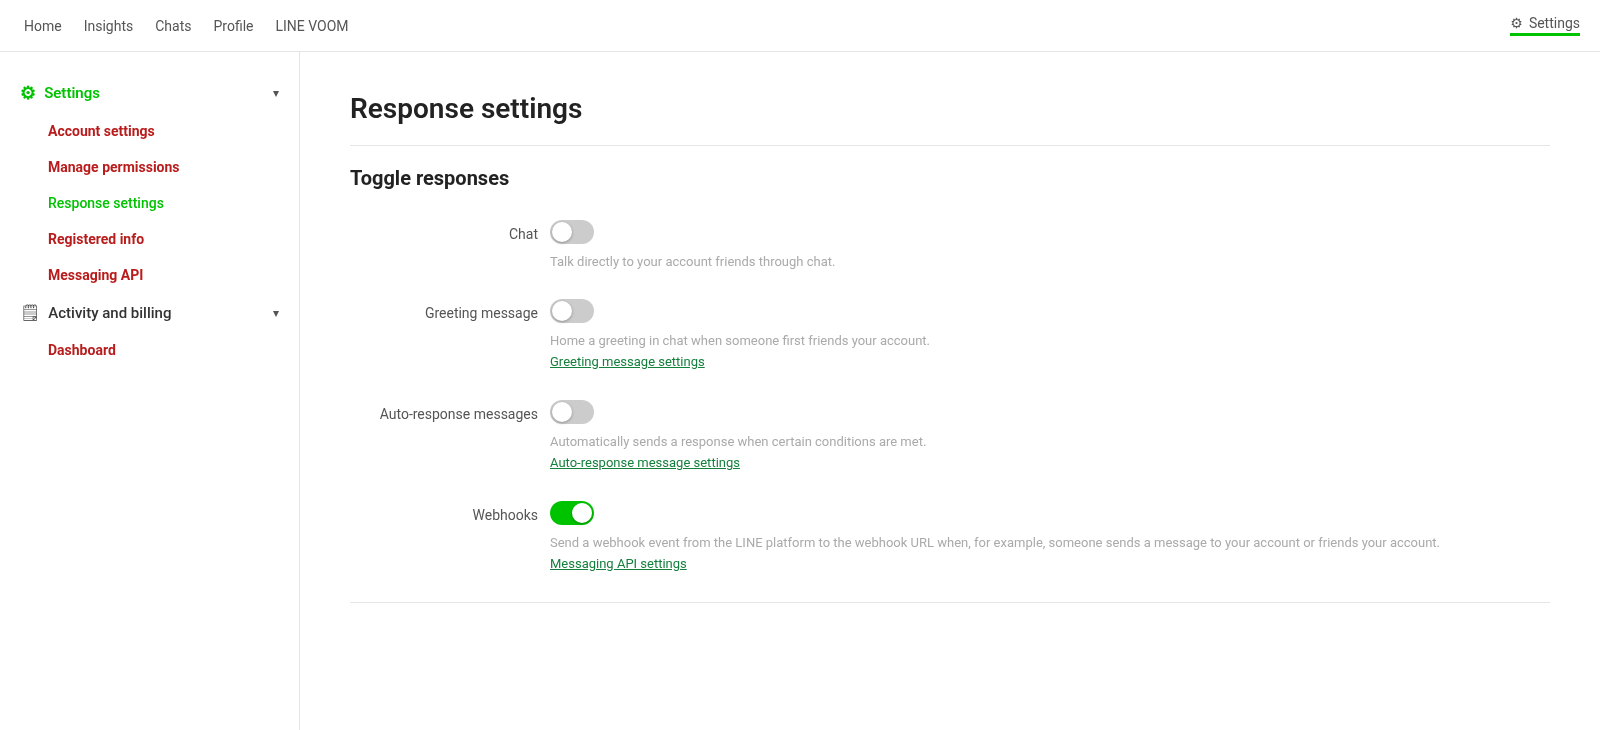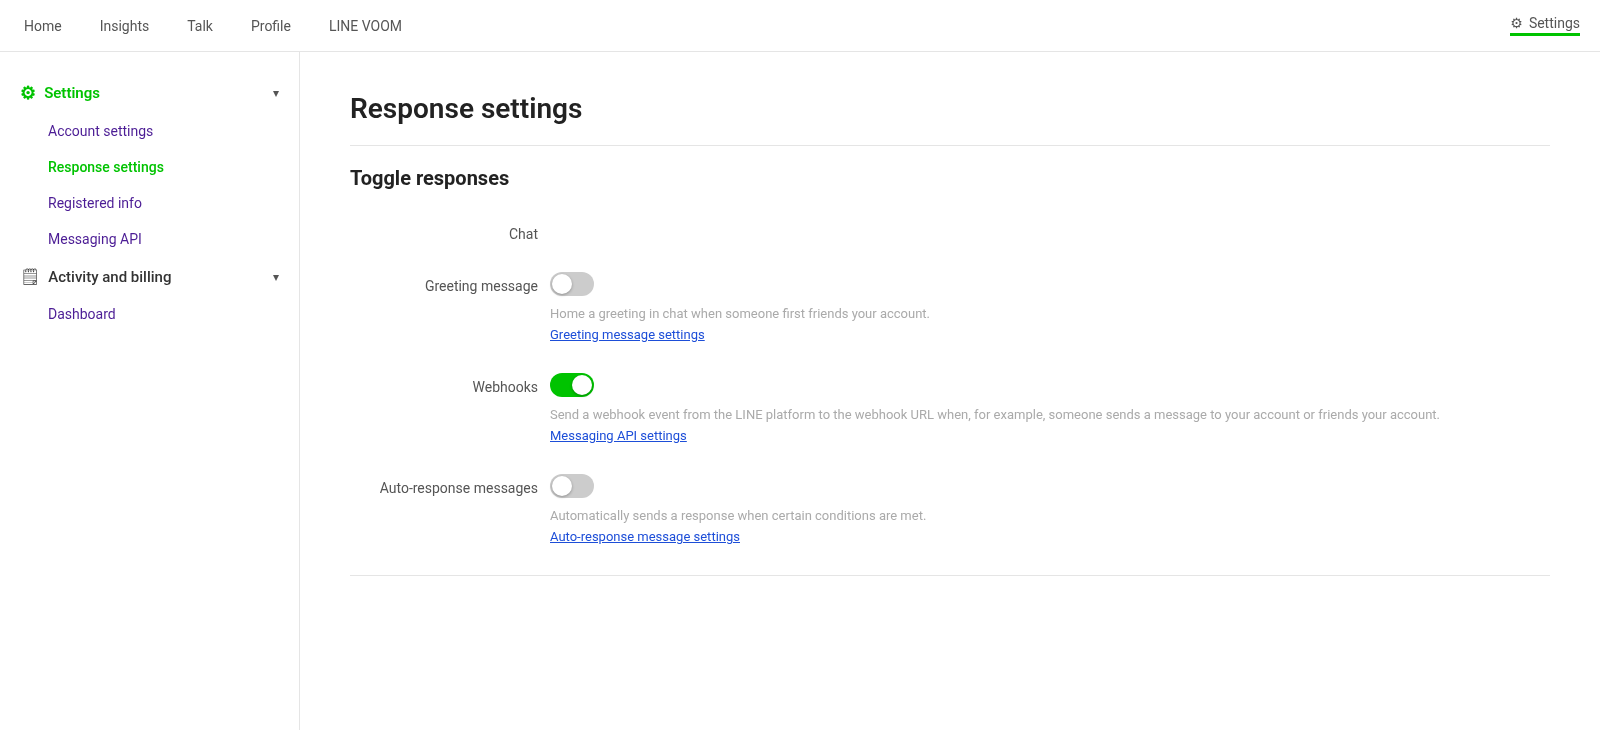--- a/index.html
+++ b/index.html
@@ -5,21 +5,21 @@
     * { margin: 0; padding: 0; box-sizing: border-box; }
     body { font-family: -apple-system, BlinkMacSystemFont, 'Segoe UI', Roboto, sans-serif; background: #fff; color: #333; height: 730px; overflow: hidden; }
 
     
     .top-nav {
       display: flex; align-items: center; height: 52px;
       border-bottom: 1px solid #e5e5e5;
       padding: 0 20px;
       background: #fff;
     }
-    .top-nav-links { display: flex; align-items: center; gap: 30px; flex: 1; }
+    .top-nav-links { display: flex; align-items: center; gap: 14px; flex: 1; }
     .nav-link {
       font-size: 14px; color: #555; cursor: pointer; text-decoration: none;
       padding: 0 4px;
     }
     .nav-settings {
       display: flex; align-items: center; gap: 6px;
       font-size: 14px; color: #555; cursor: pointer;
       border-bottom: 3px solid #00c300;
       padding-bottom: 2px;
     }
@@ -41,21 +41,21 @@
       cursor: pointer;
     }
     .sidebar-section-header .section-title {
       display: flex; align-items: center; gap: 8px;
       font-size: 15px; font-weight: 600; color: #00c300;
     }
     .sidebar-section-header .section-title .icon { font-size: 18px; }
     .sidebar-section-header .chevron { color: #555; font-size: 12px; }
     .sidebar-nav-item {
       padding: 10px 20px 10px 48px;
-      font-size: 14px; color: #4c1d95; cursor: pointer;
+      font-size: 14px; color: #b91c1c; cursor: pointer; font-weight: bold;
     }
     .sidebar-nav-item.active { color: #00c300; font-weight: 500; }
 
     .sidebar-section-2 .section-title-2 {
       display: flex; align-items: center; gap: 8px;
       font-size: 15px; font-weight: 500; color: #333;
     }
     .sidebar-section-2 {
       display: flex; align-items: center; justify-content: space-between;
       padding: 10px 20px; cursor: pointer;
@@ -78,21 +78,21 @@
       margin-bottom: 30px;
     }
     .toggle-label-col {
       width: 200px; min-width: 200px;
       text-align: right; padding-right: 12px;
       font-size: 14px; color: #555;
       padding-top: 6px;
     }
     .toggle-content-col { flex: 1; }
     .toggle-desc { font-size: 13px; color: #aaa; margin-top: 6px; }
-    .toggle-link { font-size: 13px; color: #1d4ed8; text-decoration: underline; cursor: pointer; margin-top: 6px; display: inline-block; }
+    .toggle-link { font-size: 13px; color: #15803d; text-decoration: underline; cursor: pointer; margin-top: 6px; display: inline-block; }
 
     
     .toggle-switch {
       position: relative; display: inline-block;
       width: 44px; height: 24px; cursor: pointer;
     }
     .toggle-track {
       position: absolute; top: 0; left: 0; right: 0; bottom: 0;
       border-radius: 12px; background: #ccc; transition: background 0.2s;
     }
@@ -105,21 +105,21 @@
     .toggle-switch.on .toggle-track { background: #00c300; }
     .toggle-switch.on .toggle-thumb { left: 22px; }
   </style>
 </head>
 <body>
 
 <nav class="top-nav">
   <div class="top-nav-links">
     <a class="nav-link">Home</a>
     <a class="nav-link">Insights</a>
-    <a class="nav-link">Talk</a>
+    <a class="nav-link">Chats</a>
     <a class="nav-link">Profile</a>
     <a class="nav-link">LINE VOOM</a>
   </div>
   <div class="nav-settings">
     <span class="gear-icon">⚙</span>
     <span>Settings</span>
   </div>
 </nav>
 
 <div class="layout">
@@ -127,20 +127,21 @@
   <aside class="sidebar">
 
     <div class="sidebar-section-header">
       <span class="section-title">
         <span class="icon">⚙</span>
         <span>Settings</span>
       </span>
       <span class="chevron">▾</span>
     </div>
     <div class="sidebar-nav-item">Account settings</div>
+    <div class="sidebar-nav-item">Manage permissions</div>
     <div class="sidebar-nav-item active">Response settings</div>
     <div class="sidebar-nav-item">Registered info</div>
     <div class="sidebar-nav-item">Messaging API</div>
 
     <div class="sidebar-section-2">
       <span class="section-title-2">
         <span style="font-size:16px;">🗒</span>
         <span>Activity and billing</span>
       </span>
       <span class="chevron">▾</span>
@@ -149,53 +150,60 @@
   </aside>
 
   <main class="main-content">
     <h1 class="page-title">Response settings</h1>
     <hr class="divider">
 
     <h2 class="section-title-main">Toggle responses</h2>
 
     <div class="toggle-row">
       <div class="toggle-label-col">Chat</div>
+      <div class="toggle-content-col">
+        <label class="toggle-switch">
+          <div class="toggle-track"></div>
+          <div class="toggle-thumb"></div>
+        </label>
+        <div class="toggle-desc">Talk directly to your account friends through chat.</div>
+      </div>
     </div>
 
     <div class="toggle-row">
       <div class="toggle-label-col">Greeting message</div>
       <div class="toggle-content-col">
         <label class="toggle-switch">
           <div class="toggle-track"></div>
           <div class="toggle-thumb"></div>
         </label>
         <div class="toggle-desc">Home a greeting in chat when someone first friends your account.</div>
         <a class="toggle-link">Greeting message settings</a>
       </div>
     </div>
 
     <div class="toggle-row">
+      <div class="toggle-label-col">Auto-response messages</div>
+      <div class="toggle-content-col">
+        <label class="toggle-switch">
+          <div class="toggle-track"></div>
+          <div class="toggle-thumb"></div>
+        </label>
+        <div class="toggle-desc">Automatically sends a response when certain conditions are met.</div>
+        <a class="toggle-link">Auto-response message settings</a>
+      </div>
+    </div>
+
+    <div class="toggle-row">
       <div class="toggle-label-col">Webhooks</div>
       <div class="toggle-content-col">
         <label class="toggle-switch on">
           <div class="toggle-track"></div>
           <div class="toggle-thumb"></div>
         </label>
         <div class="toggle-desc">Send a webhook event from the LINE platform to the webhook URL when, for example, someone sends a message to your account or friends your account.</div>
         <a class="toggle-link">Messaging API settings</a>
-      </div>
-    </div>
-
-    <div class="toggle-row">
-      <div class="toggle-label-col">Auto-response messages</div>
-      <div class="toggle-content-col">
-        <label class="toggle-switch">
-          <div class="toggle-track"></div>
-          <div class="toggle-thumb"></div>
-        </label>
-        <div class="toggle-desc">Automatically sends a response when certain conditions are met.</div>
-        <a class="toggle-link">Auto-response message settings</a>
       </div>
     </div>
 
     <hr class="divider">
   </main>
 </div>
 
 </body></html>

